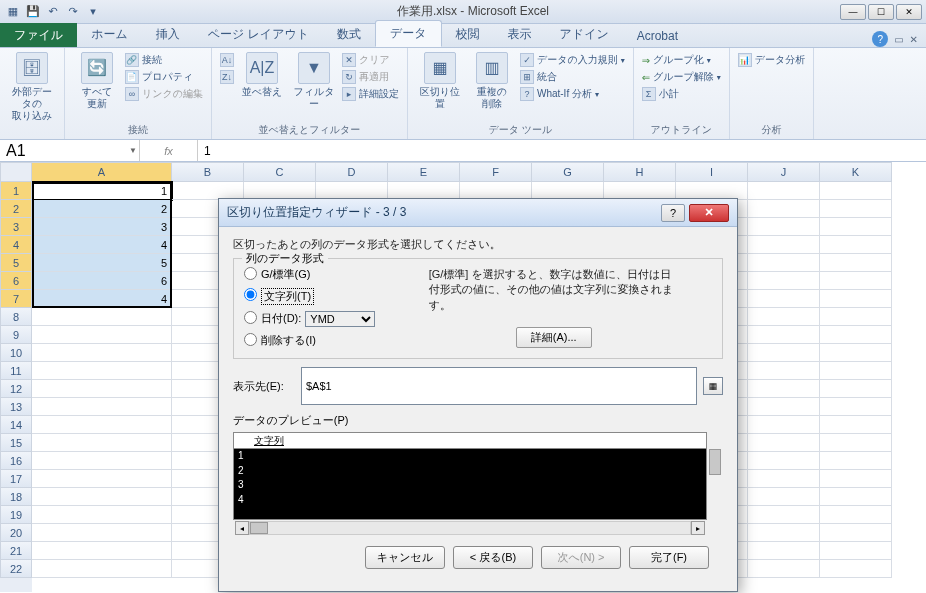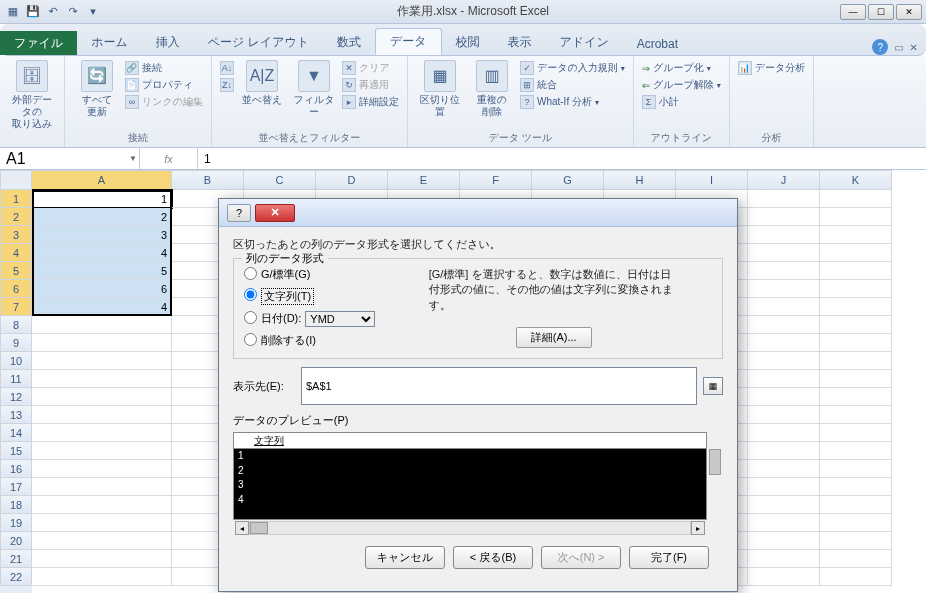--- a/index.html
+++ b/index.html
@@ -7,21 +7,21 @@
 
 
 .titlebar { height: 24px; background: linear-gradient(#e8edf5, #d6e0ee); display: flex; align-items: center; border-bottom: 1px solid #b5c5dc; }
 .qat { display: flex; gap: 2px; padding: 0 4px; align-items: center; }
 .qat-btn { width: 18px; height: 18px; display: flex; align-items: center; justify-content: center; font-size: 11px; color: #3b5a82; }
 .title-text { flex: 1; text-align: center; color: #444; font-size: 12px; }
 .win-controls { display: flex; gap: 2px; padding-right: 4px; }
 .win-btn { width: 26px; height: 16px; background: linear-gradient(#f5f5f5,#dcdcdc); border: 1px solid #8a9bb0; border-radius: 2px; display:flex;align-items:center;justify-content:center;font-size:9px; }
 
 
-.ribbon-tabs { height: 32px; background: linear-gradient(#e8edf5,#dce5f0); display: flex; align-items: flex-end; border-bottom: 1px solid #b5c5dc; border-radius: 8px; }
+.ribbon-tabs { height: 24px; background: linear-gradient(#e8edf5,#dce5f0); display: flex; align-items: flex-end; border-bottom: 1px solid #b5c5dc; }
 .file-tab { background: #217346; color: #fff; padding: 4px 14px; font-size: 12px; height: 24px; display:flex;align-items:center; }
 .tab { padding: 4px 14px; color: #3b5a82; cursor: pointer; }
 .tab.active { background: #f5f8fc; border: 1px solid #b5c5dc; border-bottom: 1px solid #f5f8fc; border-radius: 3px 3px 0 0; }
 .ribbon-help { margin-left: auto; display: flex; gap: 6px; padding-right: 8px; align-items:center; }
 .help-icon { width: 16px; height: 16px; border-radius: 50%; background: #4a90d9; color: #fff; font-size: 10px; display:flex;align-items:center;justify-content:center; }
 .ribbon-min { color:#5a6b82; font-size:10px; }
 
 
 .ribbon { height: 92px; background: linear-gradient(#f5f8fc,#e8edf5); border-bottom: 1px solid #b5c5dc; display: flex; }
 .group { border-right: 1px solid #cfd9e8; padding: 4px 8px 2px 8px; display: flex; flex-direction: column; }
@@ -609,20 +609,21 @@
           <div class="cell"></div>
           <div class="cell"></div>
         </div>
         <div class="sel-border" style="left: 0px; top: 0px; width: 140px; height: 126px;"></div>
       </div>
   </div>
 </div>
 
 <div class="dialog">
   <div class="dlg-title">
+    <span class="dlg-title-text">区切り位置指定ウィザード - 3 / 3</span>
     <div class="dlg-help">?</div>
     <div class="dlg-close">✕</div>
   </div>
   <div class="dlg-body">
     <div class="dlg-instruction">区切ったあとの列のデータ形式を選択してください。</div>
     <div class="fieldset">
       <div class="legend">列のデータ形式</div>
       <div class="fieldset-row">
         <div class="fieldset-col">
           <label class="radio-row">

